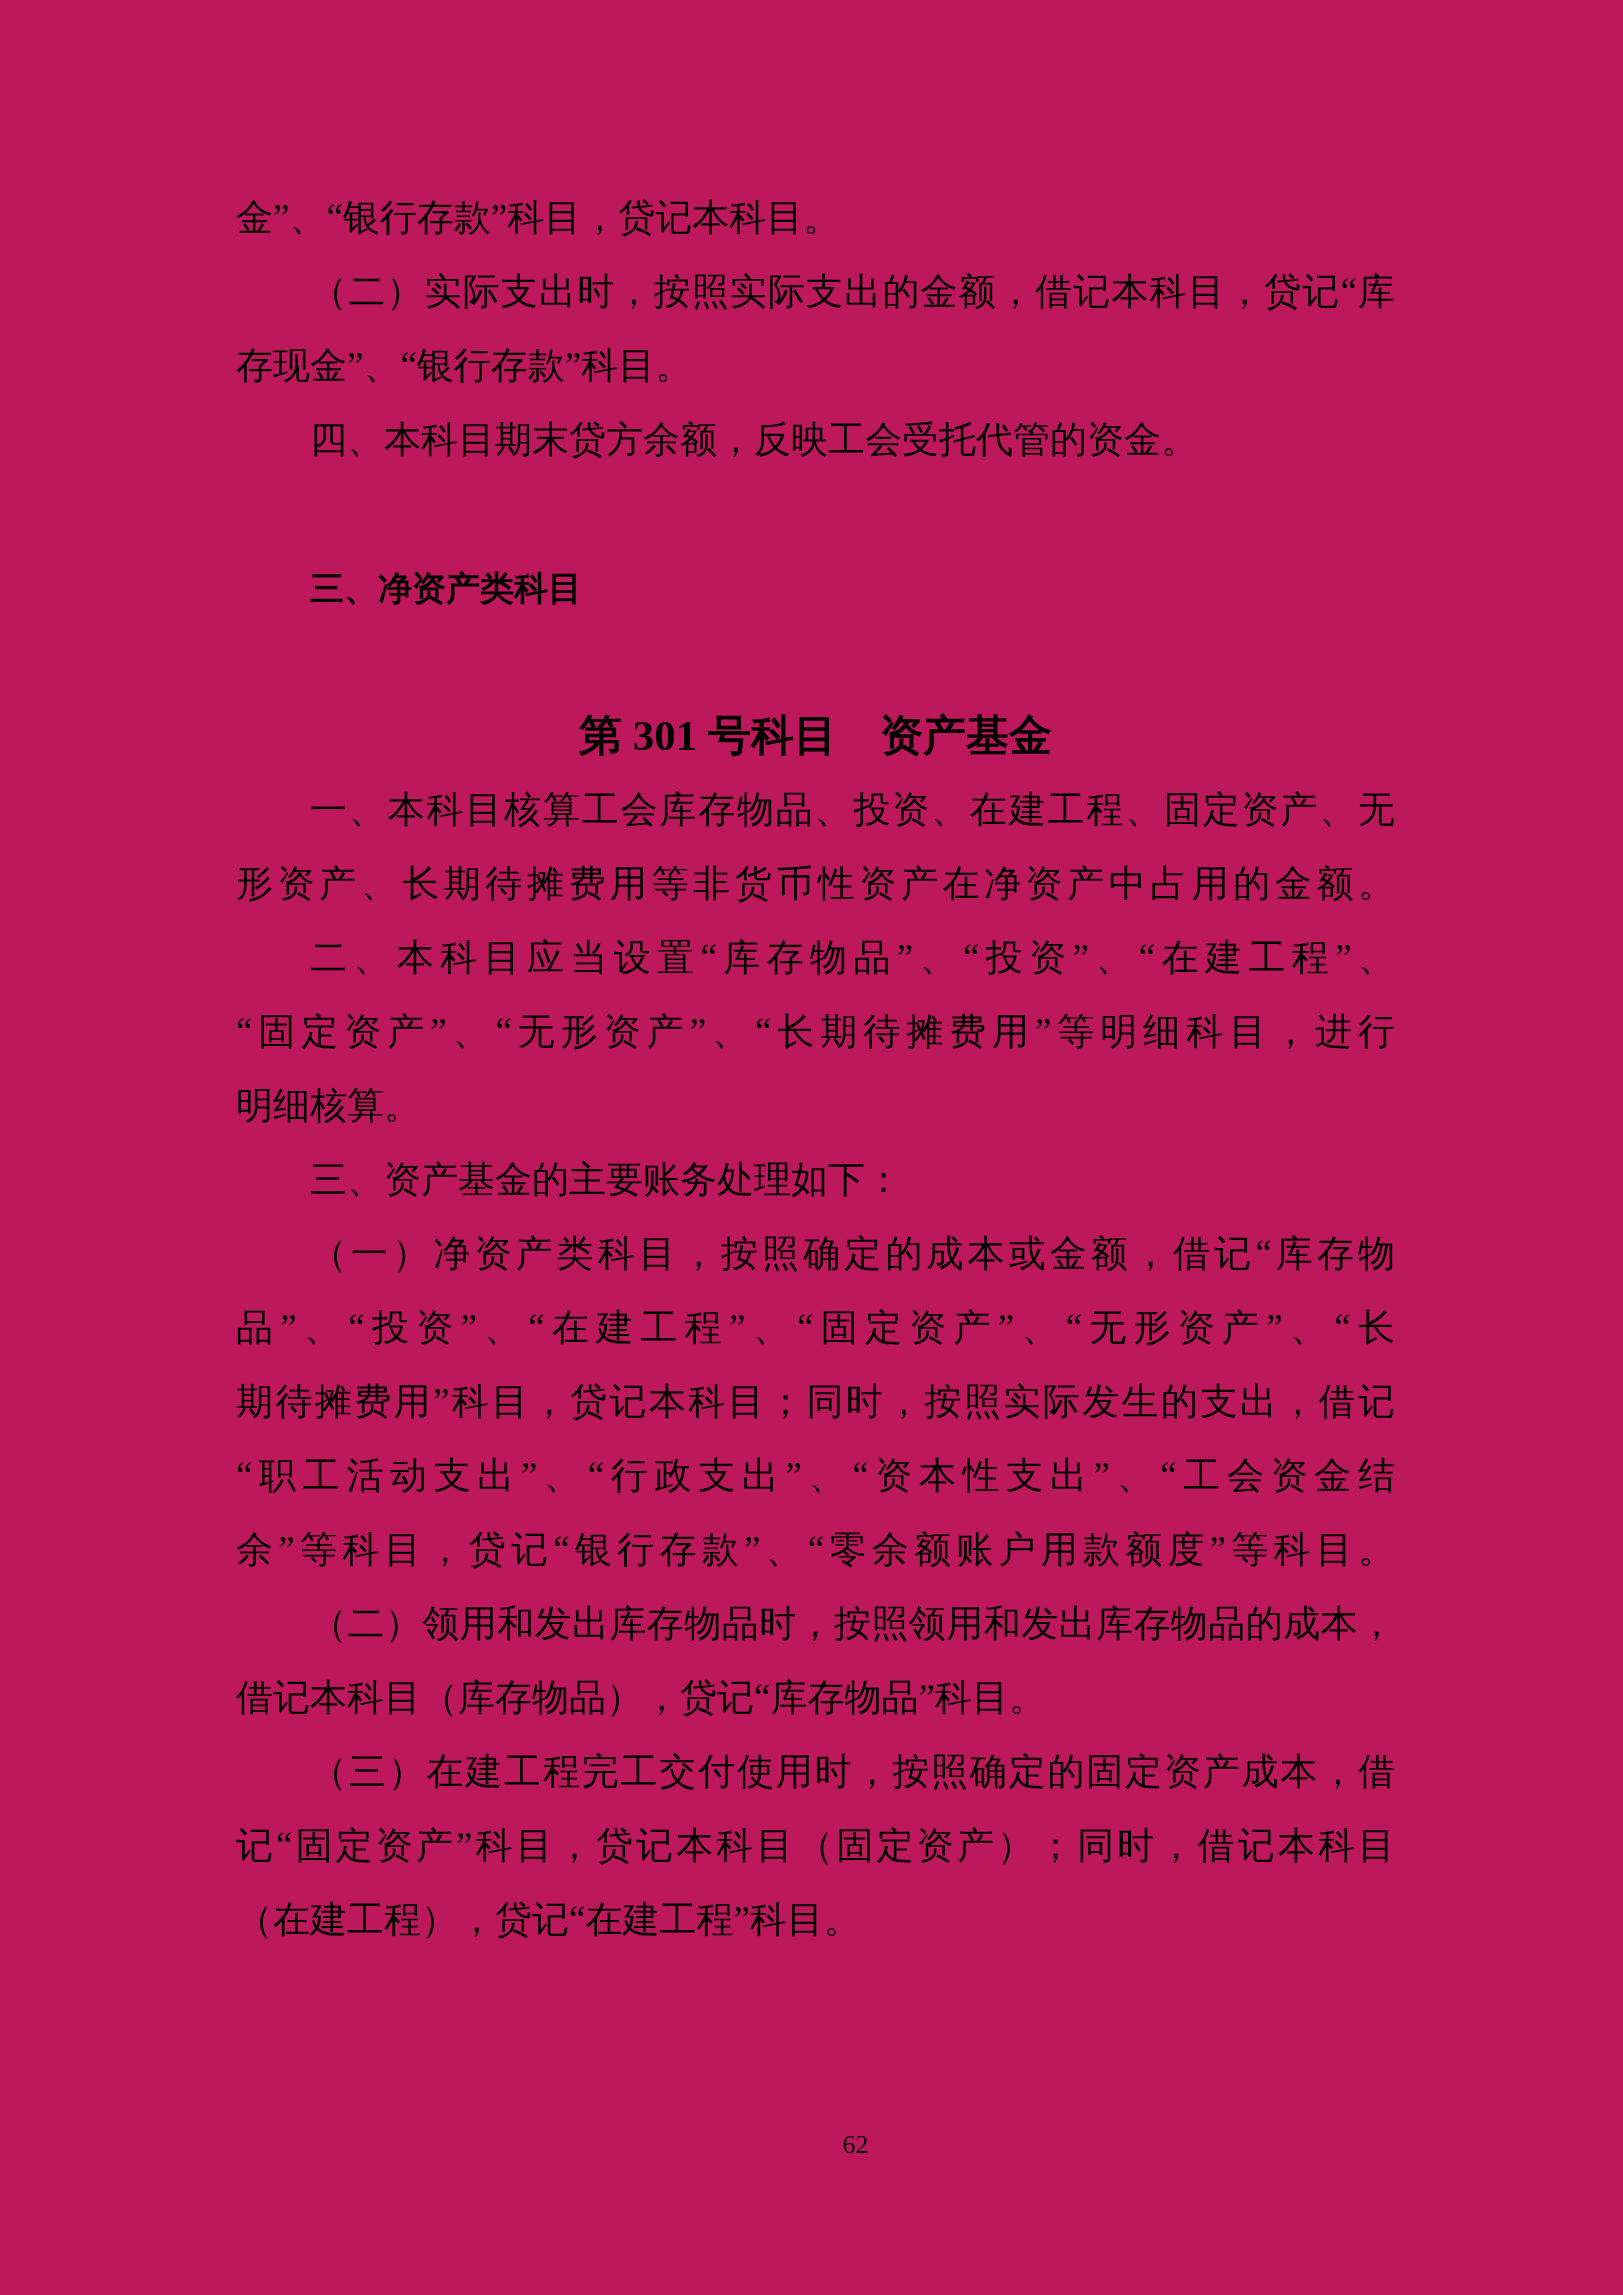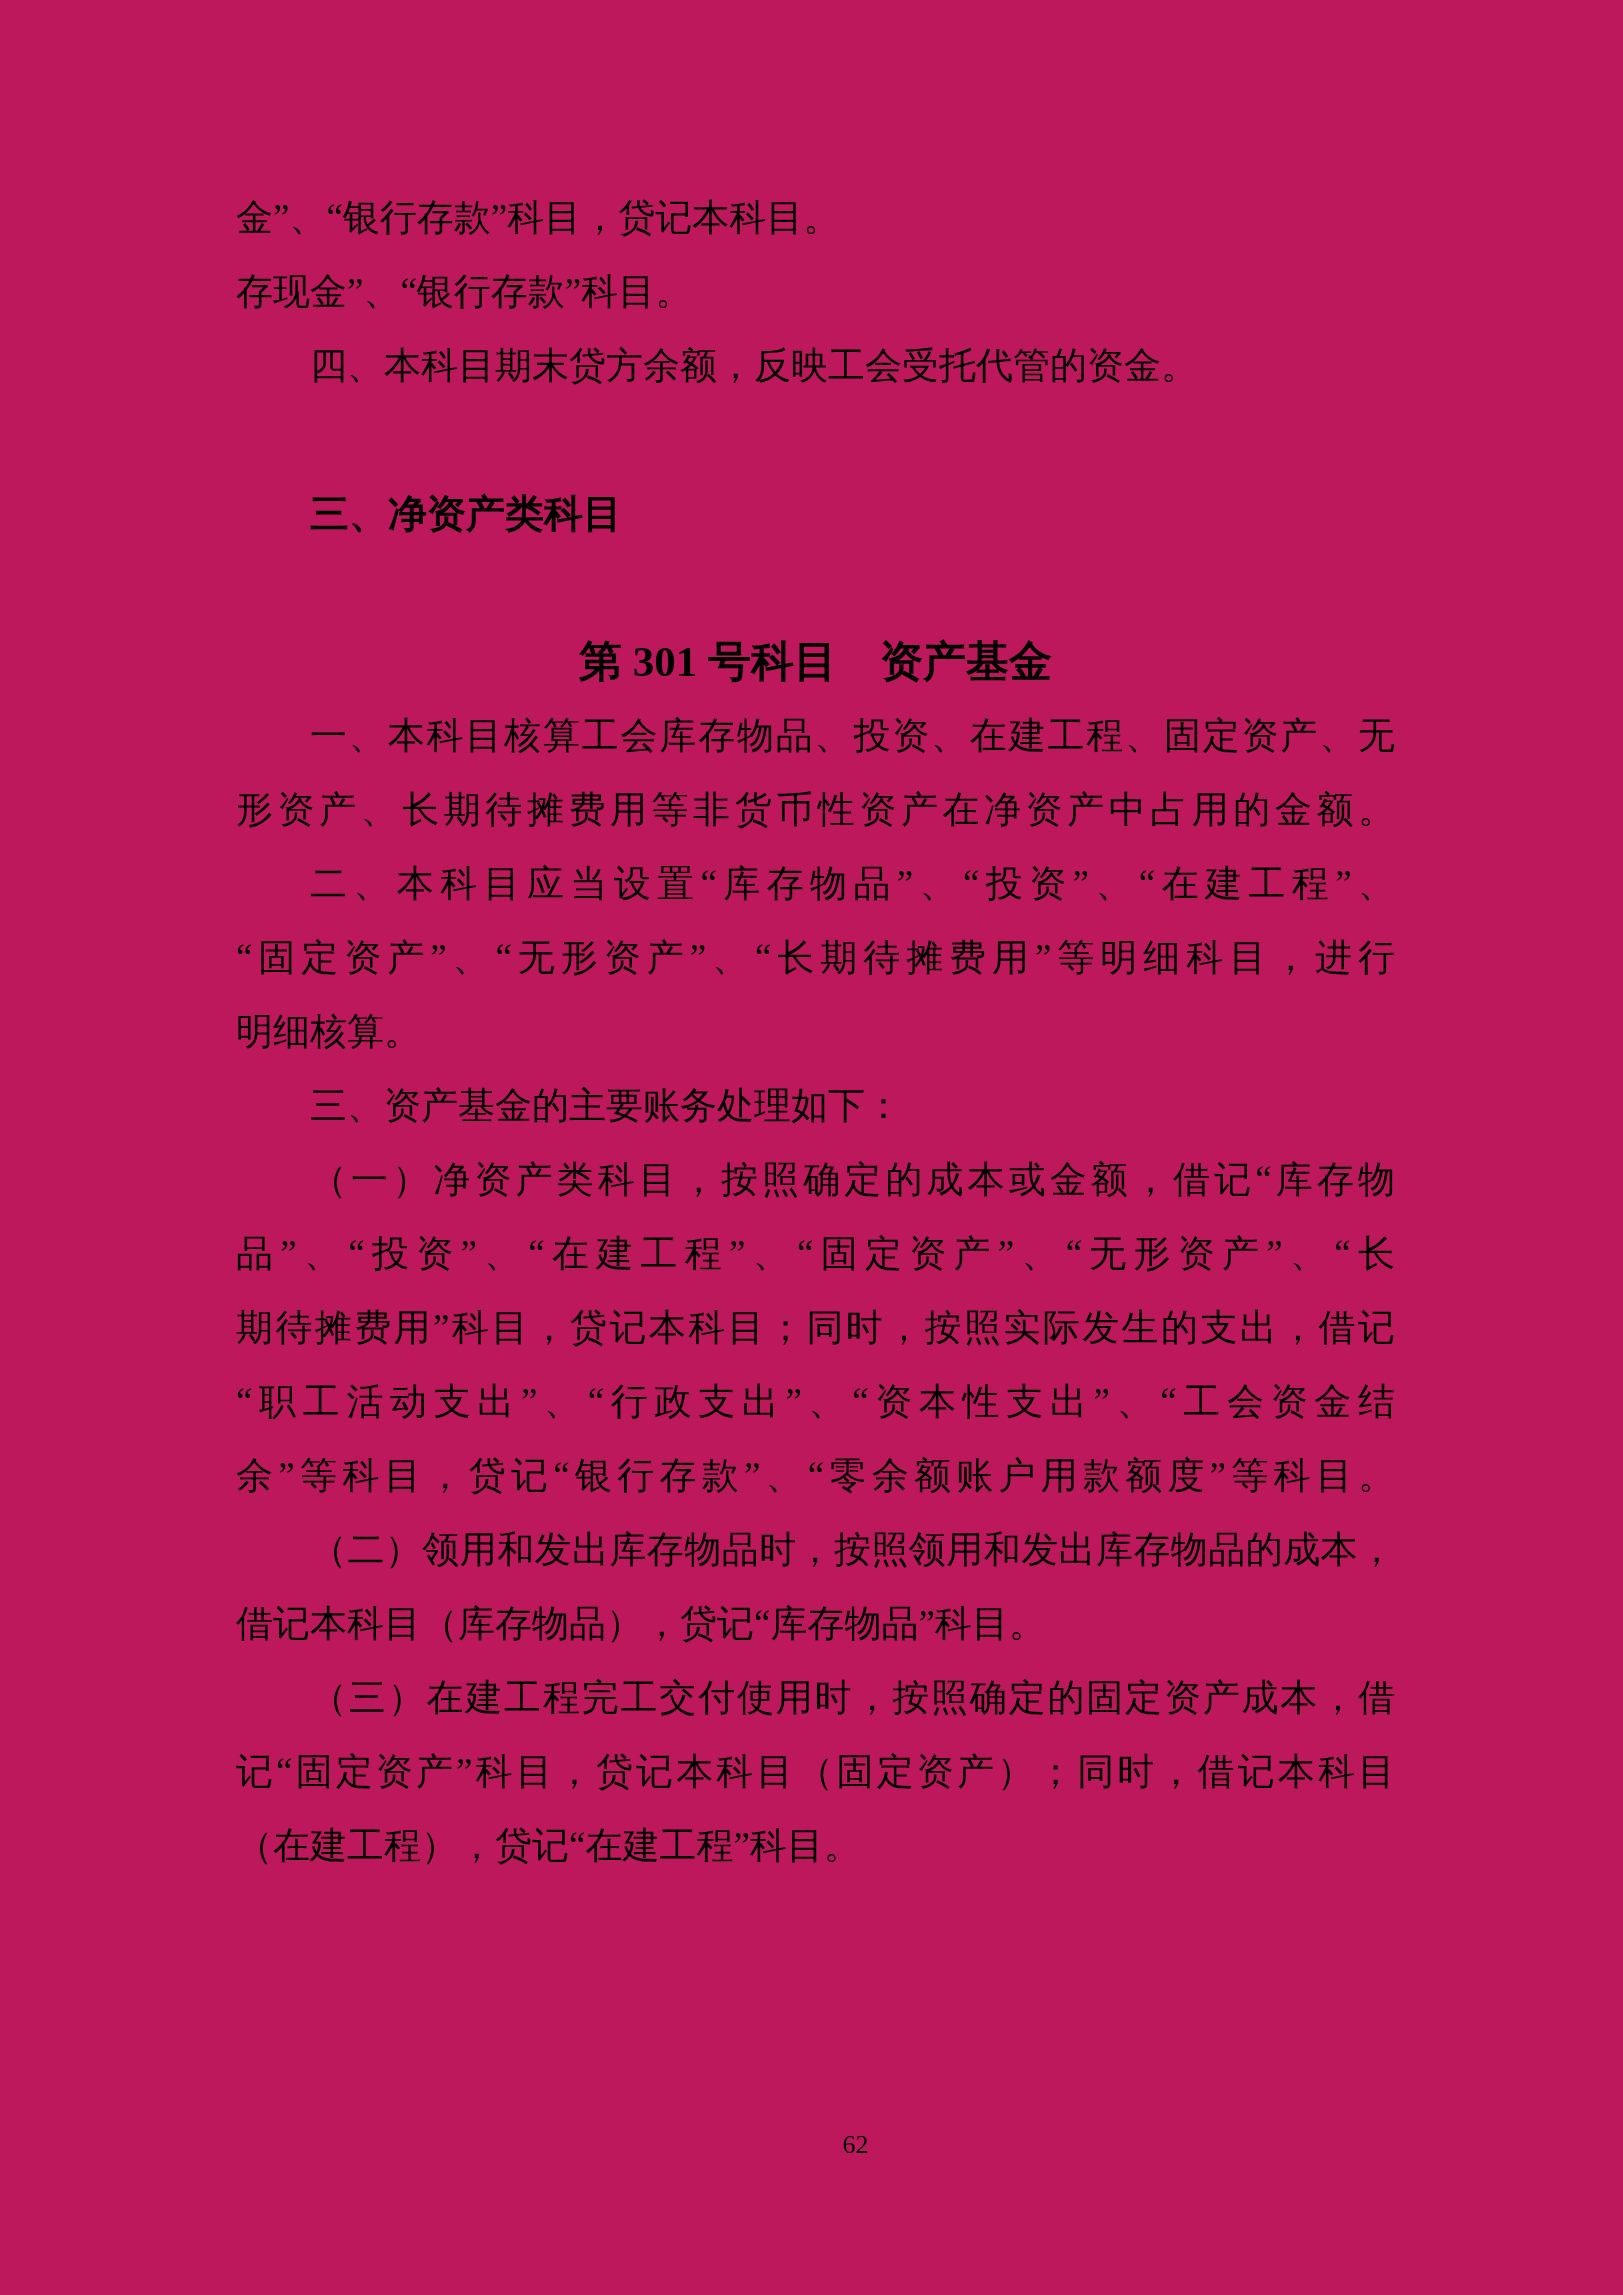--- a/index.html
+++ b/index.html
@@ -32,21 +32,21 @@
       text-indent: 74px;
     }
     .justify {
       white-space: normal;
       text-align: justify;
       text-align-last: justify;
     }
     .heading-section {
       font-family: "Liberation Sans", "DejaVu Sans", sans-serif;
       font-weight: bold;
-      font-size: 39px;
+      font-size: 34px;
       text-indent: 74px;
       white-space: nowrap;
     }
     .heading-subject {
       font-weight: bold;
       font-size: 43px;
       text-align: center;
       text-indent: 0;
       white-space: nowrap;
     }
@@ -64,20 +64,21 @@
       margin-left: 44px;
     }
   </style>
 </head>
 <body>
 
 <div class="page">
   <div class="content">
 
     <div class="line">金”、“银行存款”科目，贷记本科目。</div>
+    <div class="line indent justify">（二）实际支出时，按照实际支出的金额，借记本科目，贷记“库</div>
     <div class="line">存现金”、“银行存款”科目。</div>
     <div class="line indent">四、本科目期末贷方余额，反映工会受托代管的资金。</div>
 
     <div class="line spacer"></div>
 
     <div class="line heading-section">三、净资产类科目</div>
 
     <div class="line spacer"></div>
 
     <div class="line heading-subject">第 301 号科目　资产基金</div>

